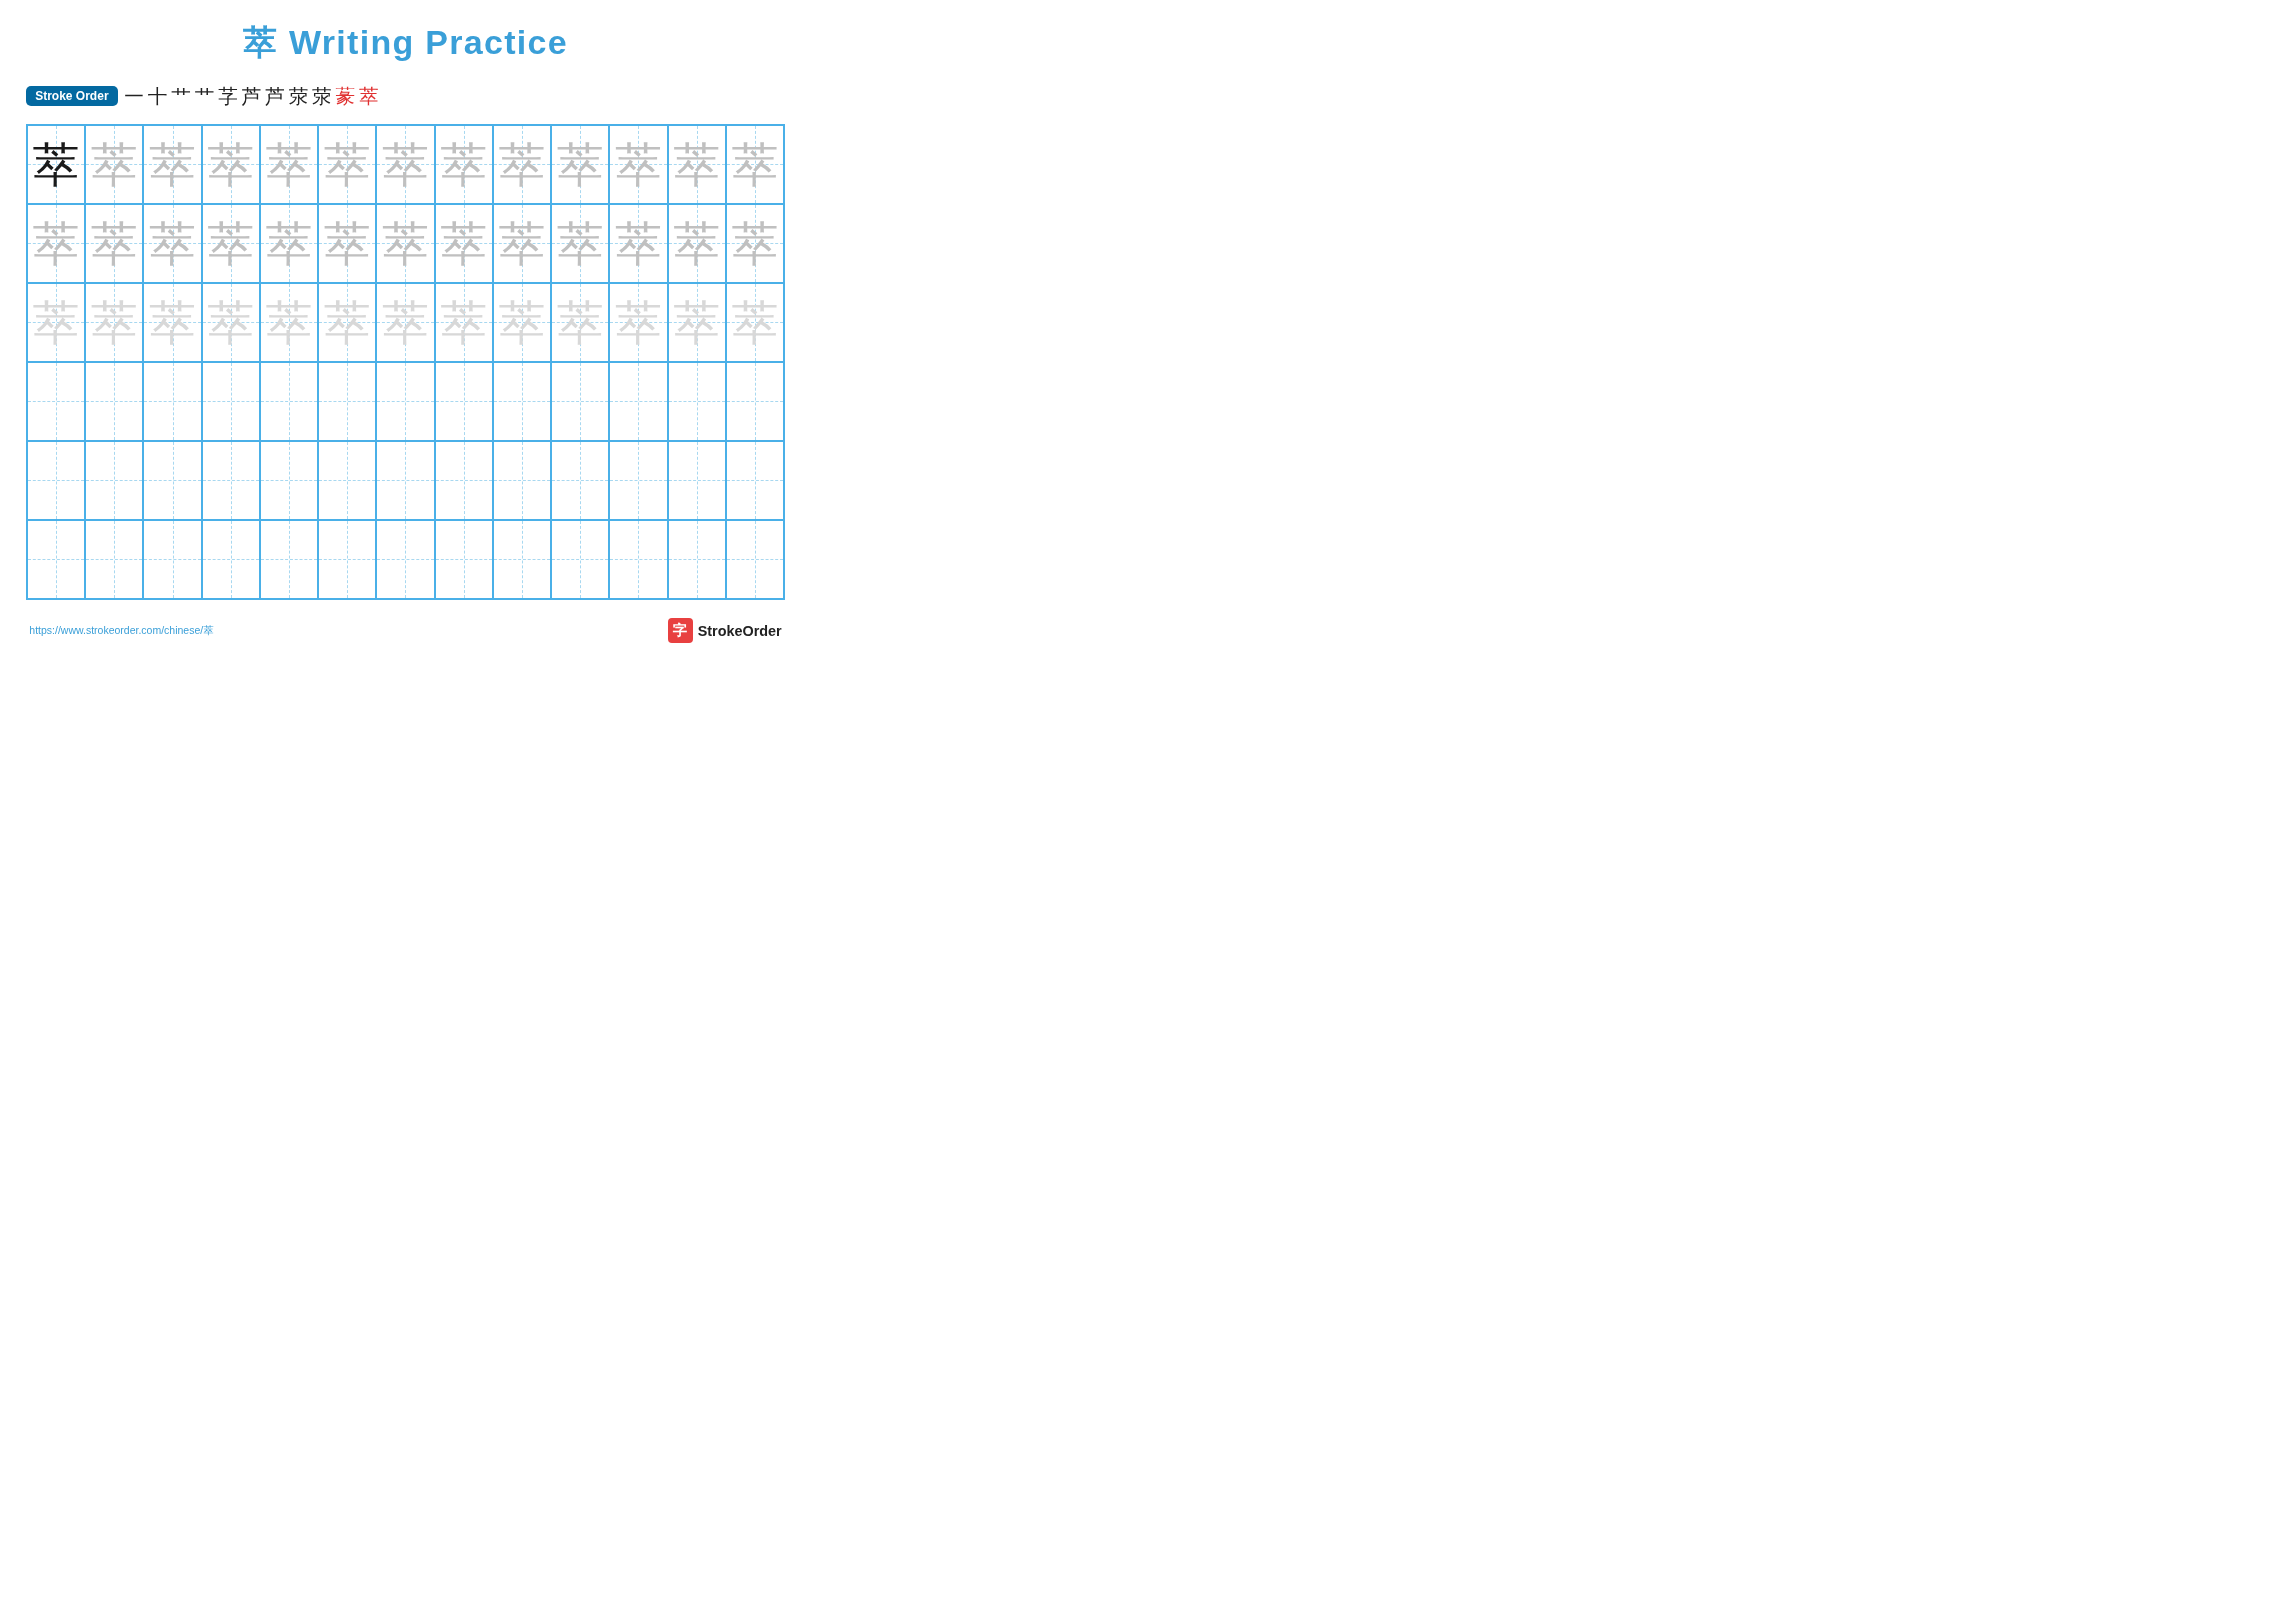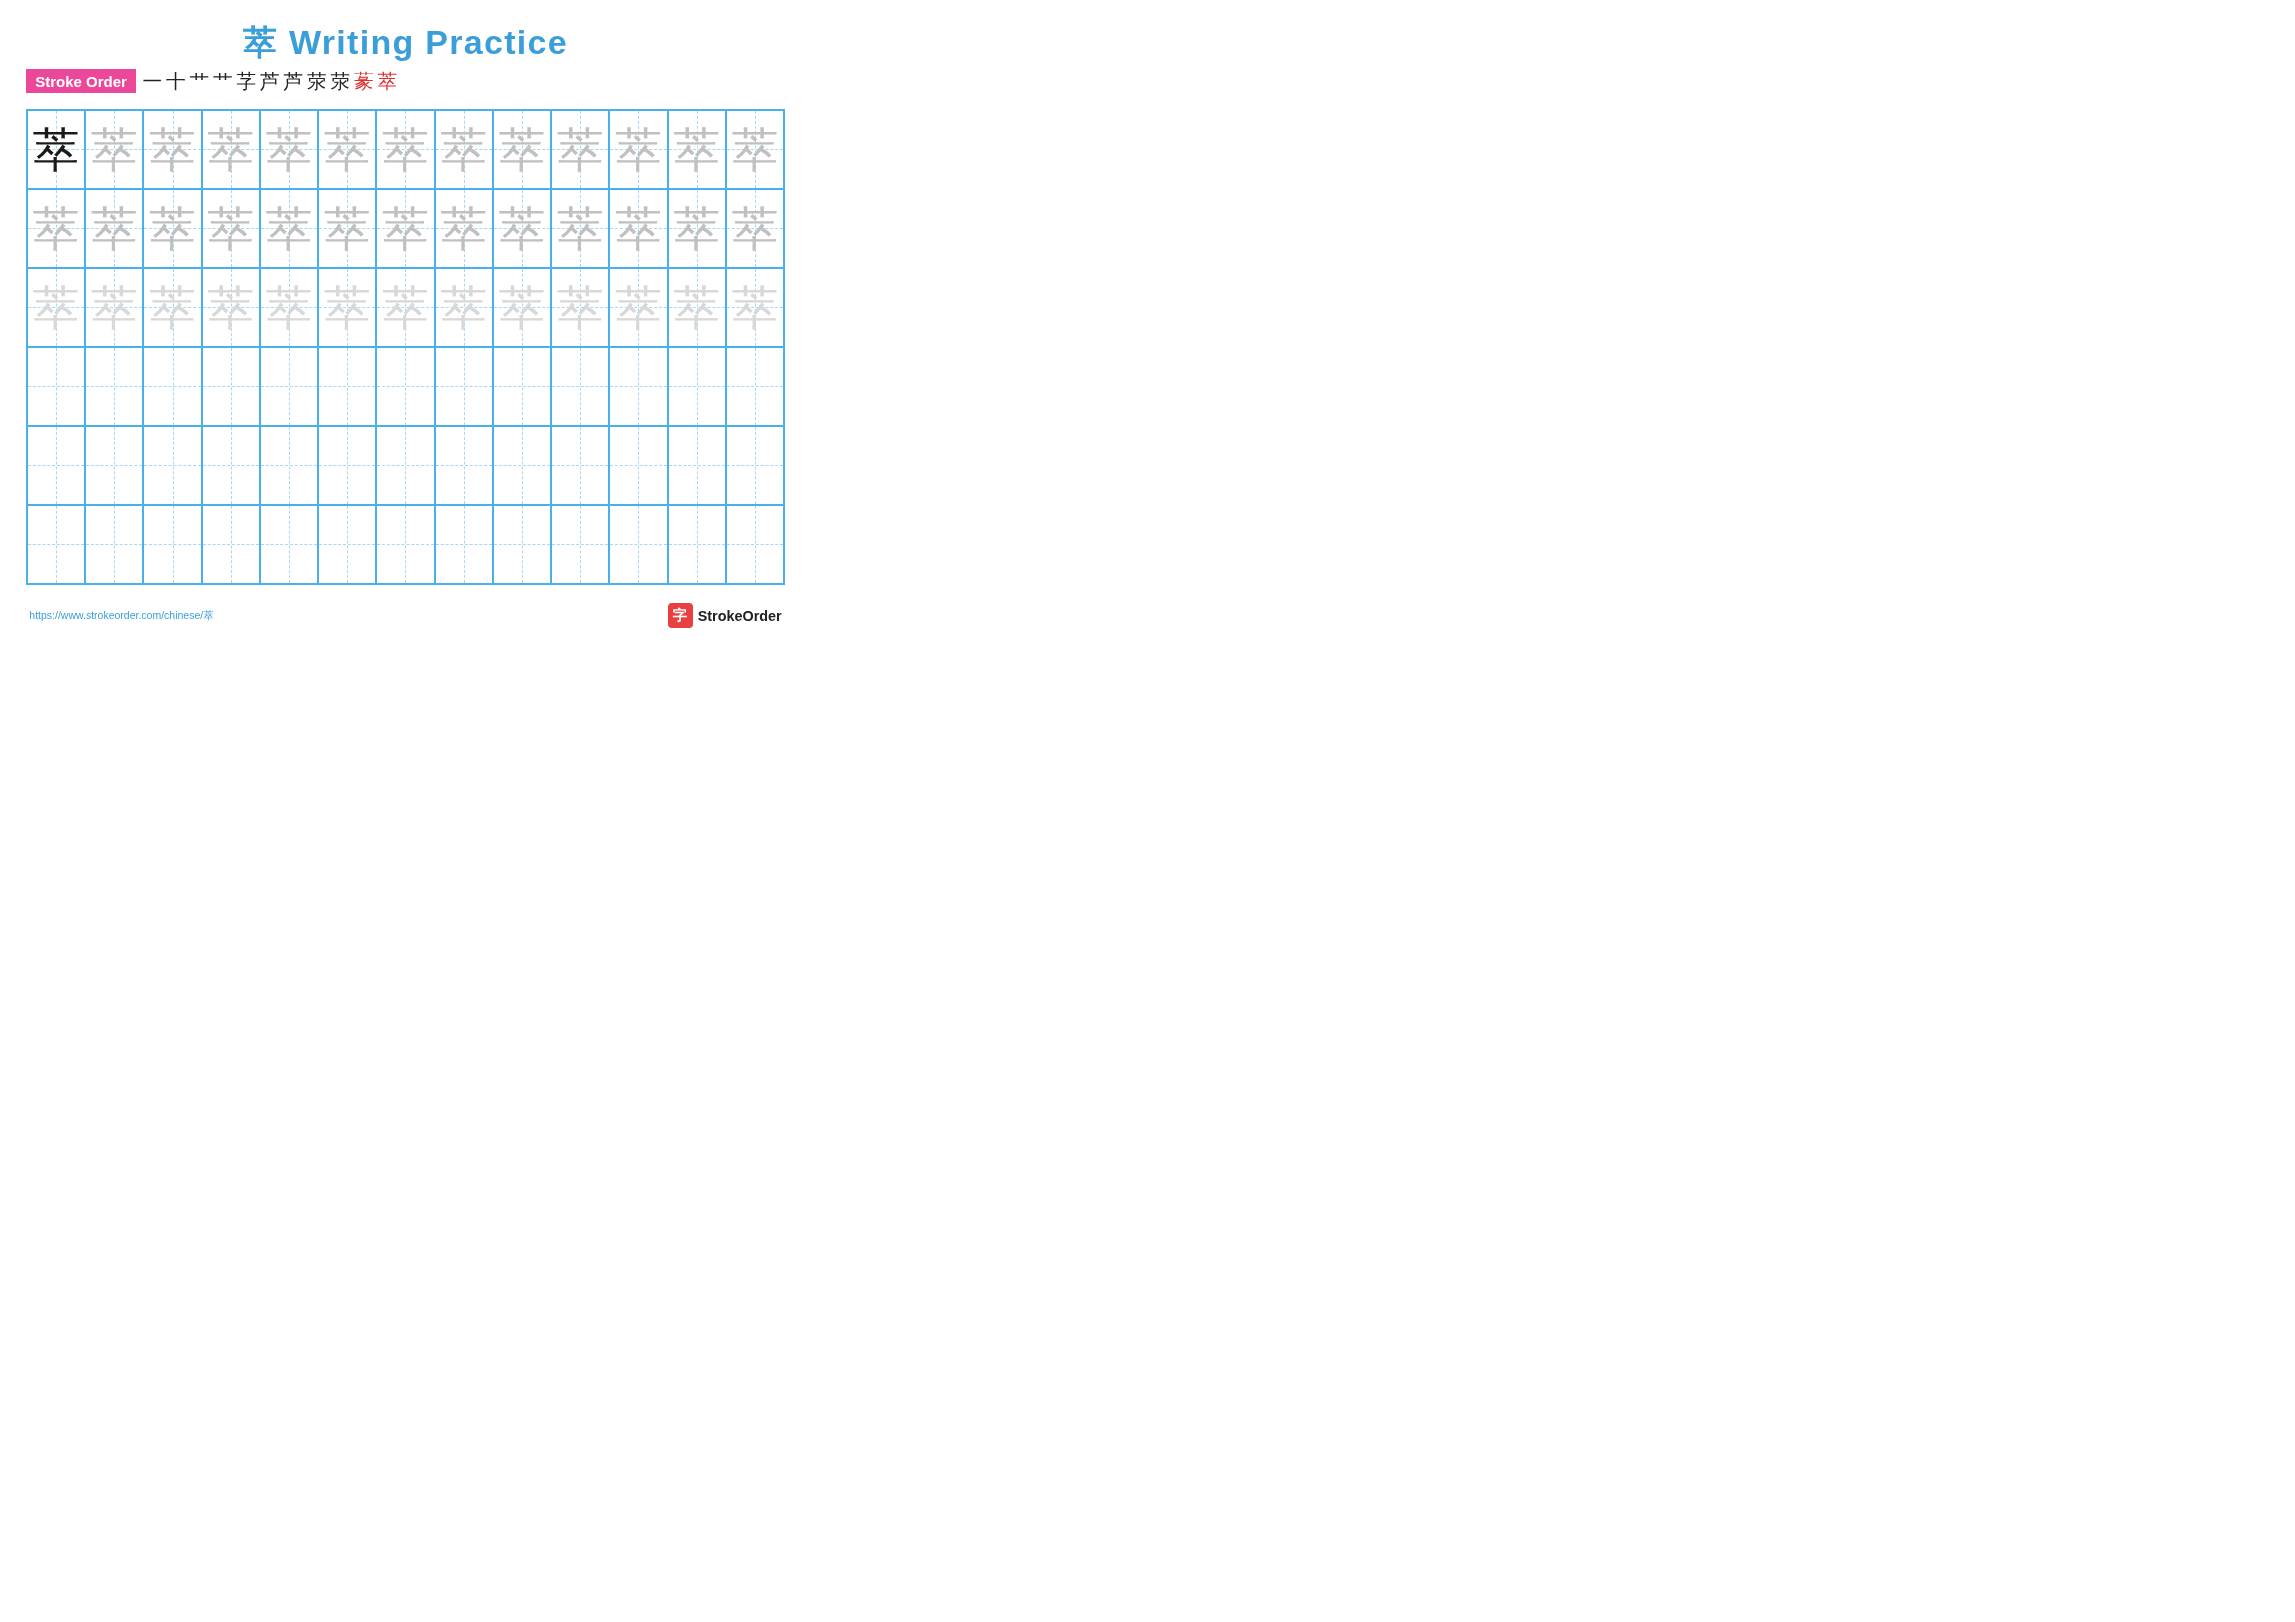--- a/index.html
+++ b/index.html
@@ -9,36 +9,36 @@
       width: 811px;
       min-height: 574px;
       padding: 19.6px 26px;
       position: relative;
     }
     .title {
       text-align: center;
       font-size: 34px;
       font-weight: bold;
       color: #3a9fd8;
-      margin-bottom: 2px;
+      margin-bottom: 17px;
       letter-spacing: 1.3px;
     }
     .stroke-order-row {
       display: flex;
       align-items: center;
       margin-bottom: 14.4px;
       gap: 6.5px;
     }
     .stroke-order-badge {
-      background: #ec4899;
+      background: #0369a1;
       color: white;
-      font-size: 15px;
+      font-size: 12px;
       font-weight: bold;
       padding: 3.3px 9.2px;
-      border-radius: 0;
+      border-radius: 5px;
       white-space: nowrap;
     }
     .stroke-order-chars {
       display: flex;
       align-items: center;
       gap: 3.9px;
       font-size: 19.6px;
     }
     .stroke-char {
       color: #222;

